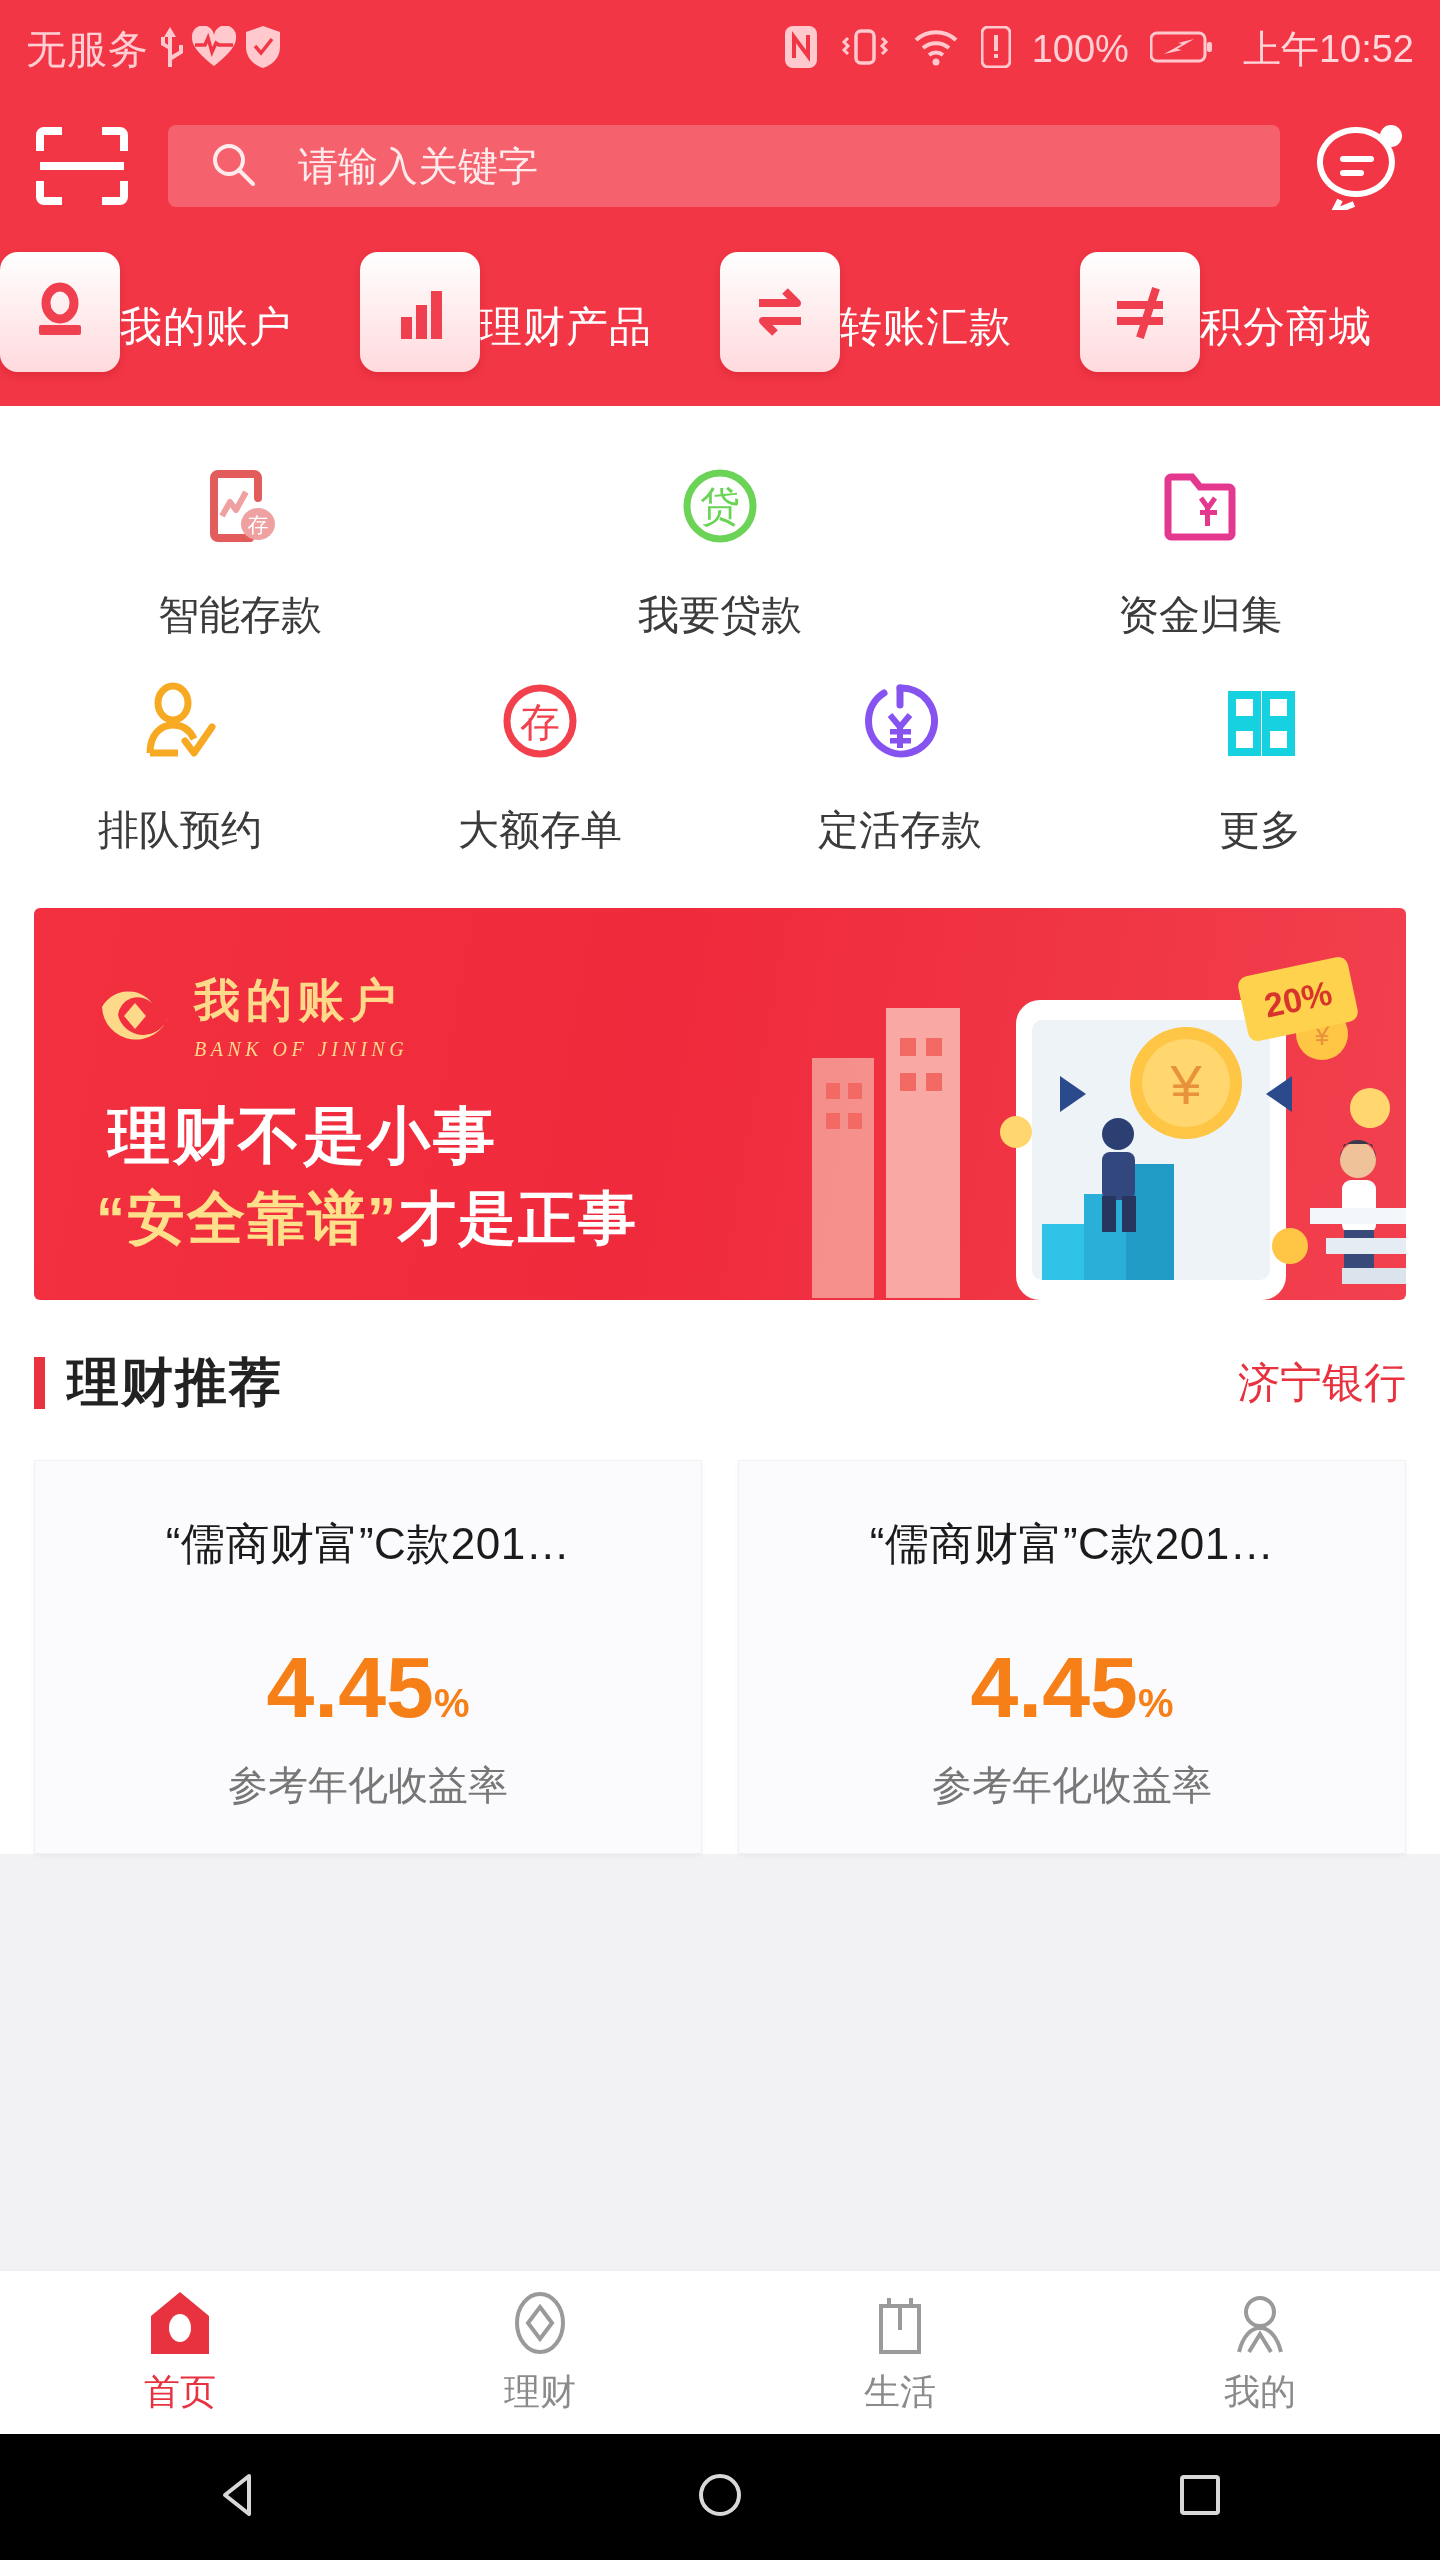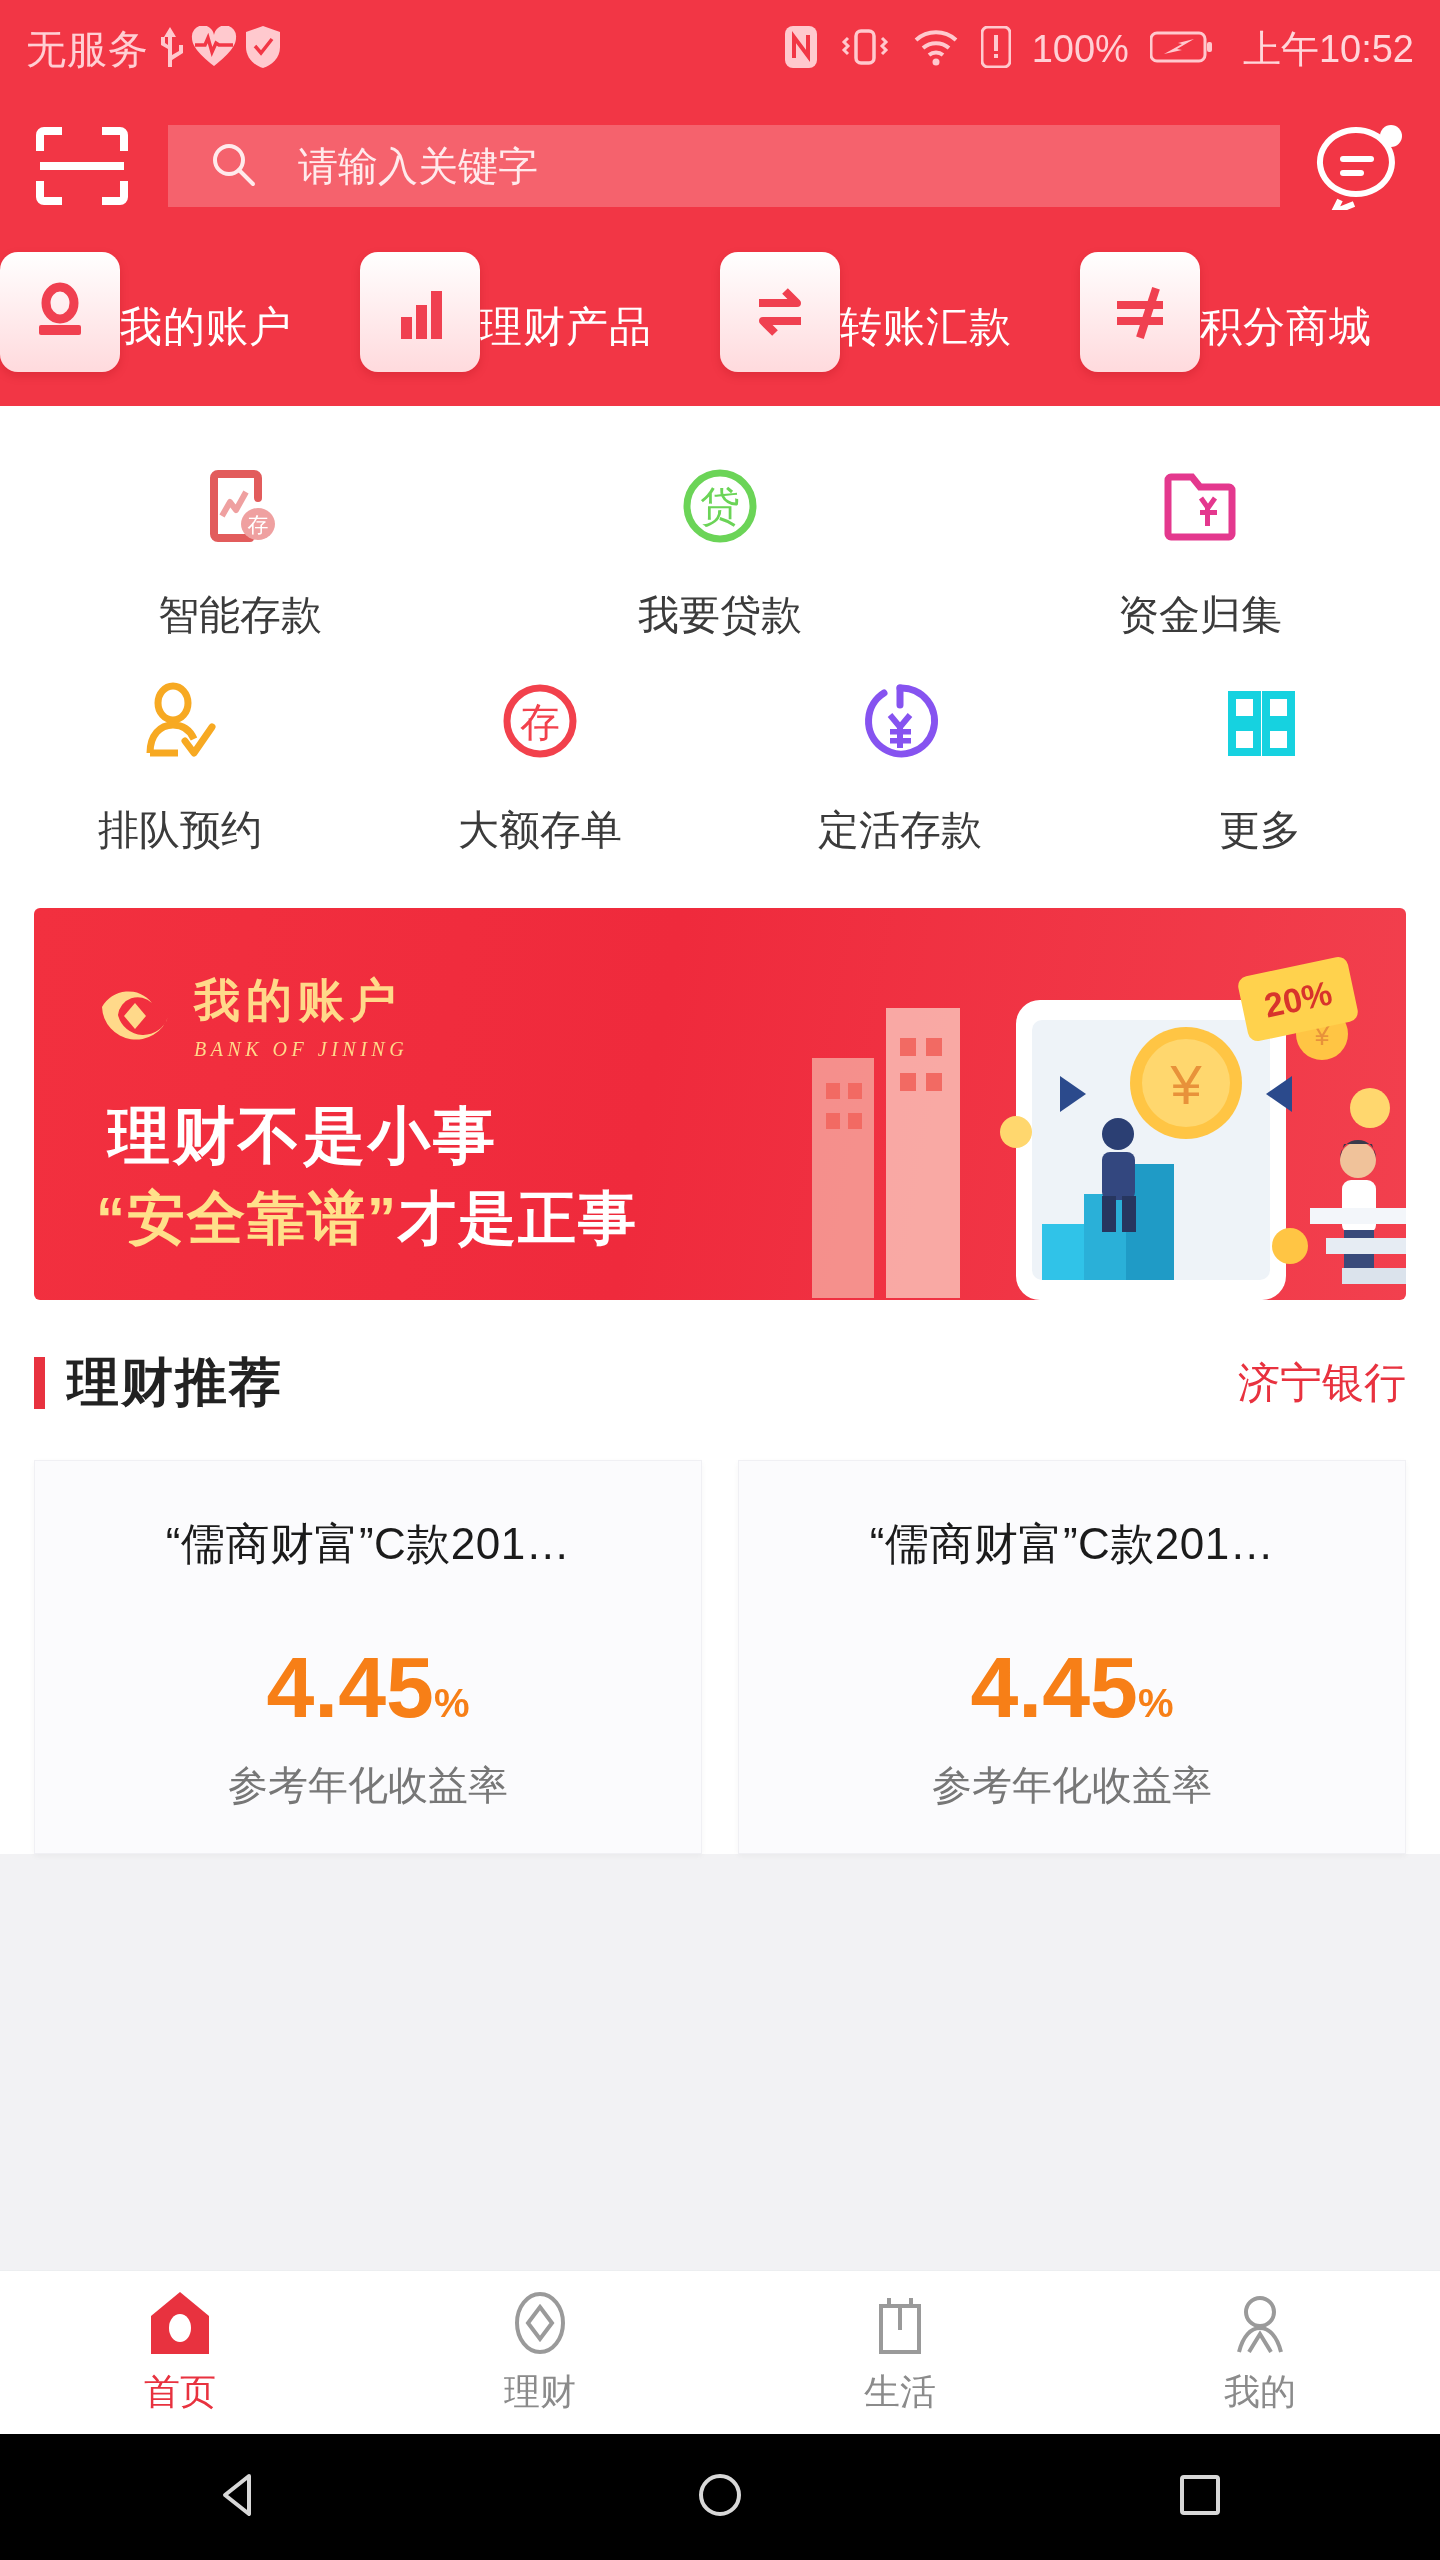--- a/index.html
+++ b/index.html
@@ -21,21 +21,21 @@
   .sb-batt-txt { font-size: 38px; color:#ffd0d5; }
   .sb-time { font-size: 38px; color:#ffd6da; margin-left:10px; }
   .ico { display:inline-block; vertical-align:middle; }
 
   
   .header { background:#f23645; padding: 0 0 34px 0; }
   .searchrow { display:flex; align-items:center; padding: 18px 34px 0 34px; height:118px;}
   .scan-btn { width:96px; height:82px; position:relative; flex:0 0 auto; }
   .searchbox {
     flex:1 1 auto; height:82px; margin:0 30px 0 38px;
-    background: rgba(255,255,255,0.22); border-radius: 0;
+    background: rgba(255,255,255,0.22); border-radius: 8px;
     display:flex; align-items:center; padding-left:42px; gap:42px;
   }
   .search-ph { color:#ffeaec; font-size:40px; }
   .msg-btn { width:96px; height:88px; position:relative; flex:0 0 auto;}
   .badge-dot{
     position:absolute; right:4px; top:3px; width:22px; height:22px;
     border-radius:50%; background:#ffffff;
   }
 
   .quickgrid { display:flex; padding: 36px 0 0 0; }

